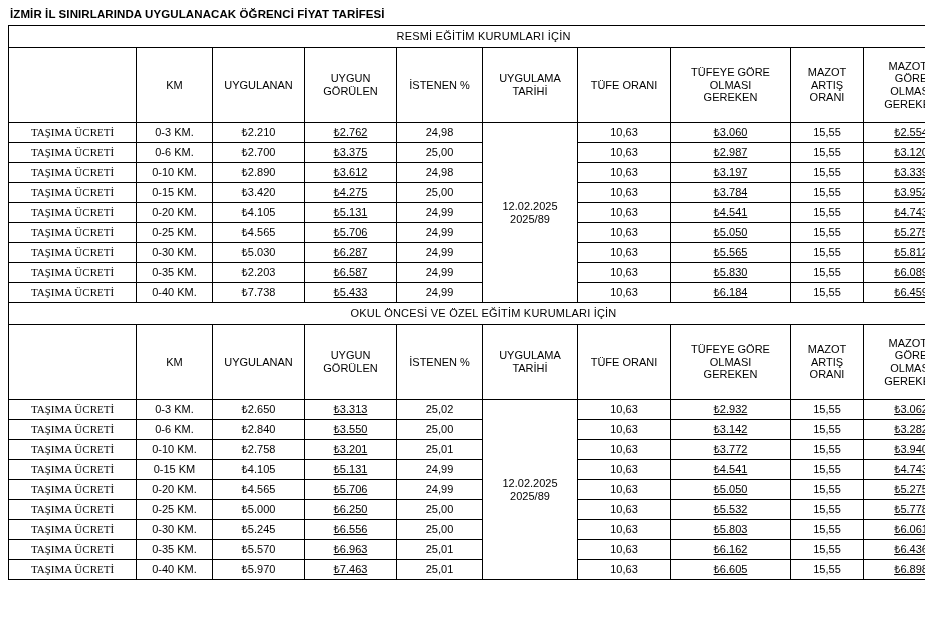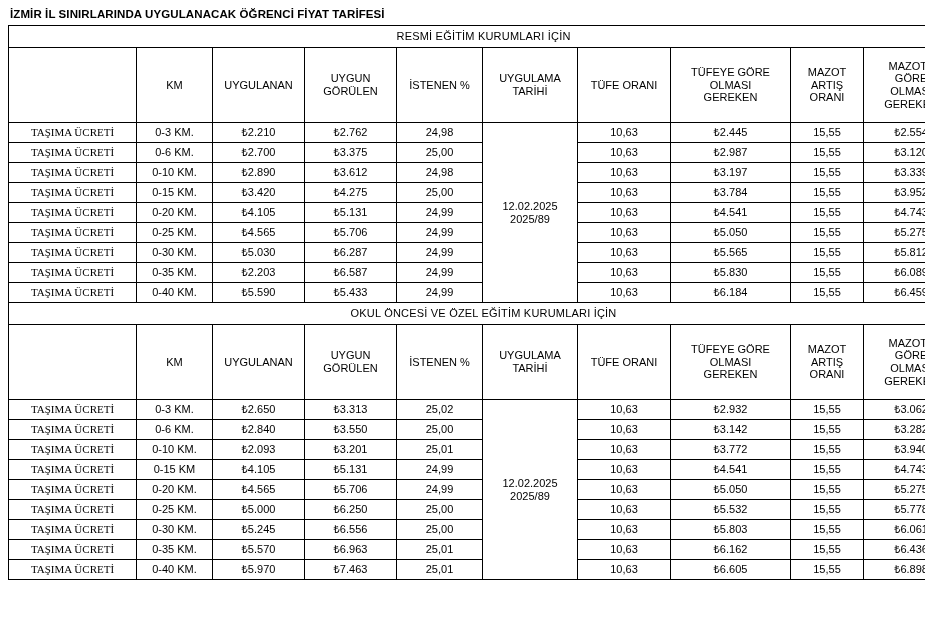--- a/index.html
+++ b/index.html
@@ -72,20 +72,21 @@
     text-align: center;
     font-size: 11px;
   }
   .c-num {
     text-align: center;
     font-size: 11px;
   }
   .c-bold {
     font-weight: bold;
     font-size: 11px;
+    text-decoration: underline;
   }
   .c-date {
     font-size: 11px;
     line-height: 1.25;
     white-space: pre-line;
   }
   
   col.w-label { width: 128px; }
   col.w-km    { width: 76px; }
   col.w-app   { width: 92px; }
@@ -166,21 +167,21 @@
 
       <tr class="row-cell">
         <td class="c-label">TAŞIMA ÜCRETİ</td>
         <td class="c-km">0-3 KM.</td>
         <td class="c-num">₺2.210</td>
         <td class="c-bold">₺2.762</td>
         <td class="c-num">24,98</td>
         <td class="c-date" rowspan="9">12.02.2025
 2025/89</td>
         <td class="c-num">10,63</td>
-        <td class="c-bold">₺2.445</td>
+        <td class="c-bold">₺3.060</td>
         <td class="c-num">15,55</td>
         <td class="c-bold">₺2.554</td>
       </tr>
       <tr class="row-cell">
         <td class="c-label">TAŞIMA ÜCRETİ</td>
         <td class="c-km">0-6 KM.</td>
         <td class="c-num">₺2.700</td>
         <td class="c-bold">₺3.375</td>
         <td class="c-num">25,00</td>
         <td class="c-num">10,63</td>
@@ -250,21 +251,21 @@
         <td class="c-bold">₺6.587</td>
         <td class="c-num">24,99</td>
         <td class="c-num">10,63</td>
         <td class="c-bold">₺5.830</td>
         <td class="c-num">15,55</td>
         <td class="c-bold">₺6.089</td>
       </tr>
       <tr class="row-cell">
         <td class="c-label">TAŞIMA ÜCRETİ</td>
         <td class="c-km">0-40 KM.</td>
-        <td class="c-num">₺5.590</td>
+        <td class="c-num">₺7.738</td>
         <td class="c-bold">₺5.433</td>
         <td class="c-num">24,99</td>
         <td class="c-num">10,63</td>
         <td class="c-bold">₺6.184</td>
         <td class="c-num">15,55</td>
         <td class="c-bold">₺6.459</td>
       </tr>
 
       <tr>
         <td class="section-head" colspan="10">OKUL ÖNCESİ VE ÖZEL EĞİTİM KURUMLARI İÇİN</td>
@@ -331,21 +332,21 @@
         <td class="c-bold">₺3.550</td>
         <td class="c-num">25,00</td>
         <td class="c-num">10,63</td>
         <td class="c-bold">₺3.142</td>
         <td class="c-num">15,55</td>
         <td class="c-bold">₺3.282</td>
       </tr>
       <tr class="row-cell">
         <td class="c-label">TAŞIMA ÜCRETİ</td>
         <td class="c-km">0-10 KM.</td>
-        <td class="c-num">₺2.093</td>
+        <td class="c-num">₺2.758</td>
         <td class="c-bold">₺3.201</td>
         <td class="c-num">25,01</td>
         <td class="c-num">10,63</td>
         <td class="c-bold">₺3.772</td>
         <td class="c-num">15,55</td>
         <td class="c-bold">₺3.940</td>
       </tr>
       <tr class="row-cell">
         <td class="c-label">TAŞIMA ÜCRETİ</td>
         <td class="c-km">0-15 KM</td>

